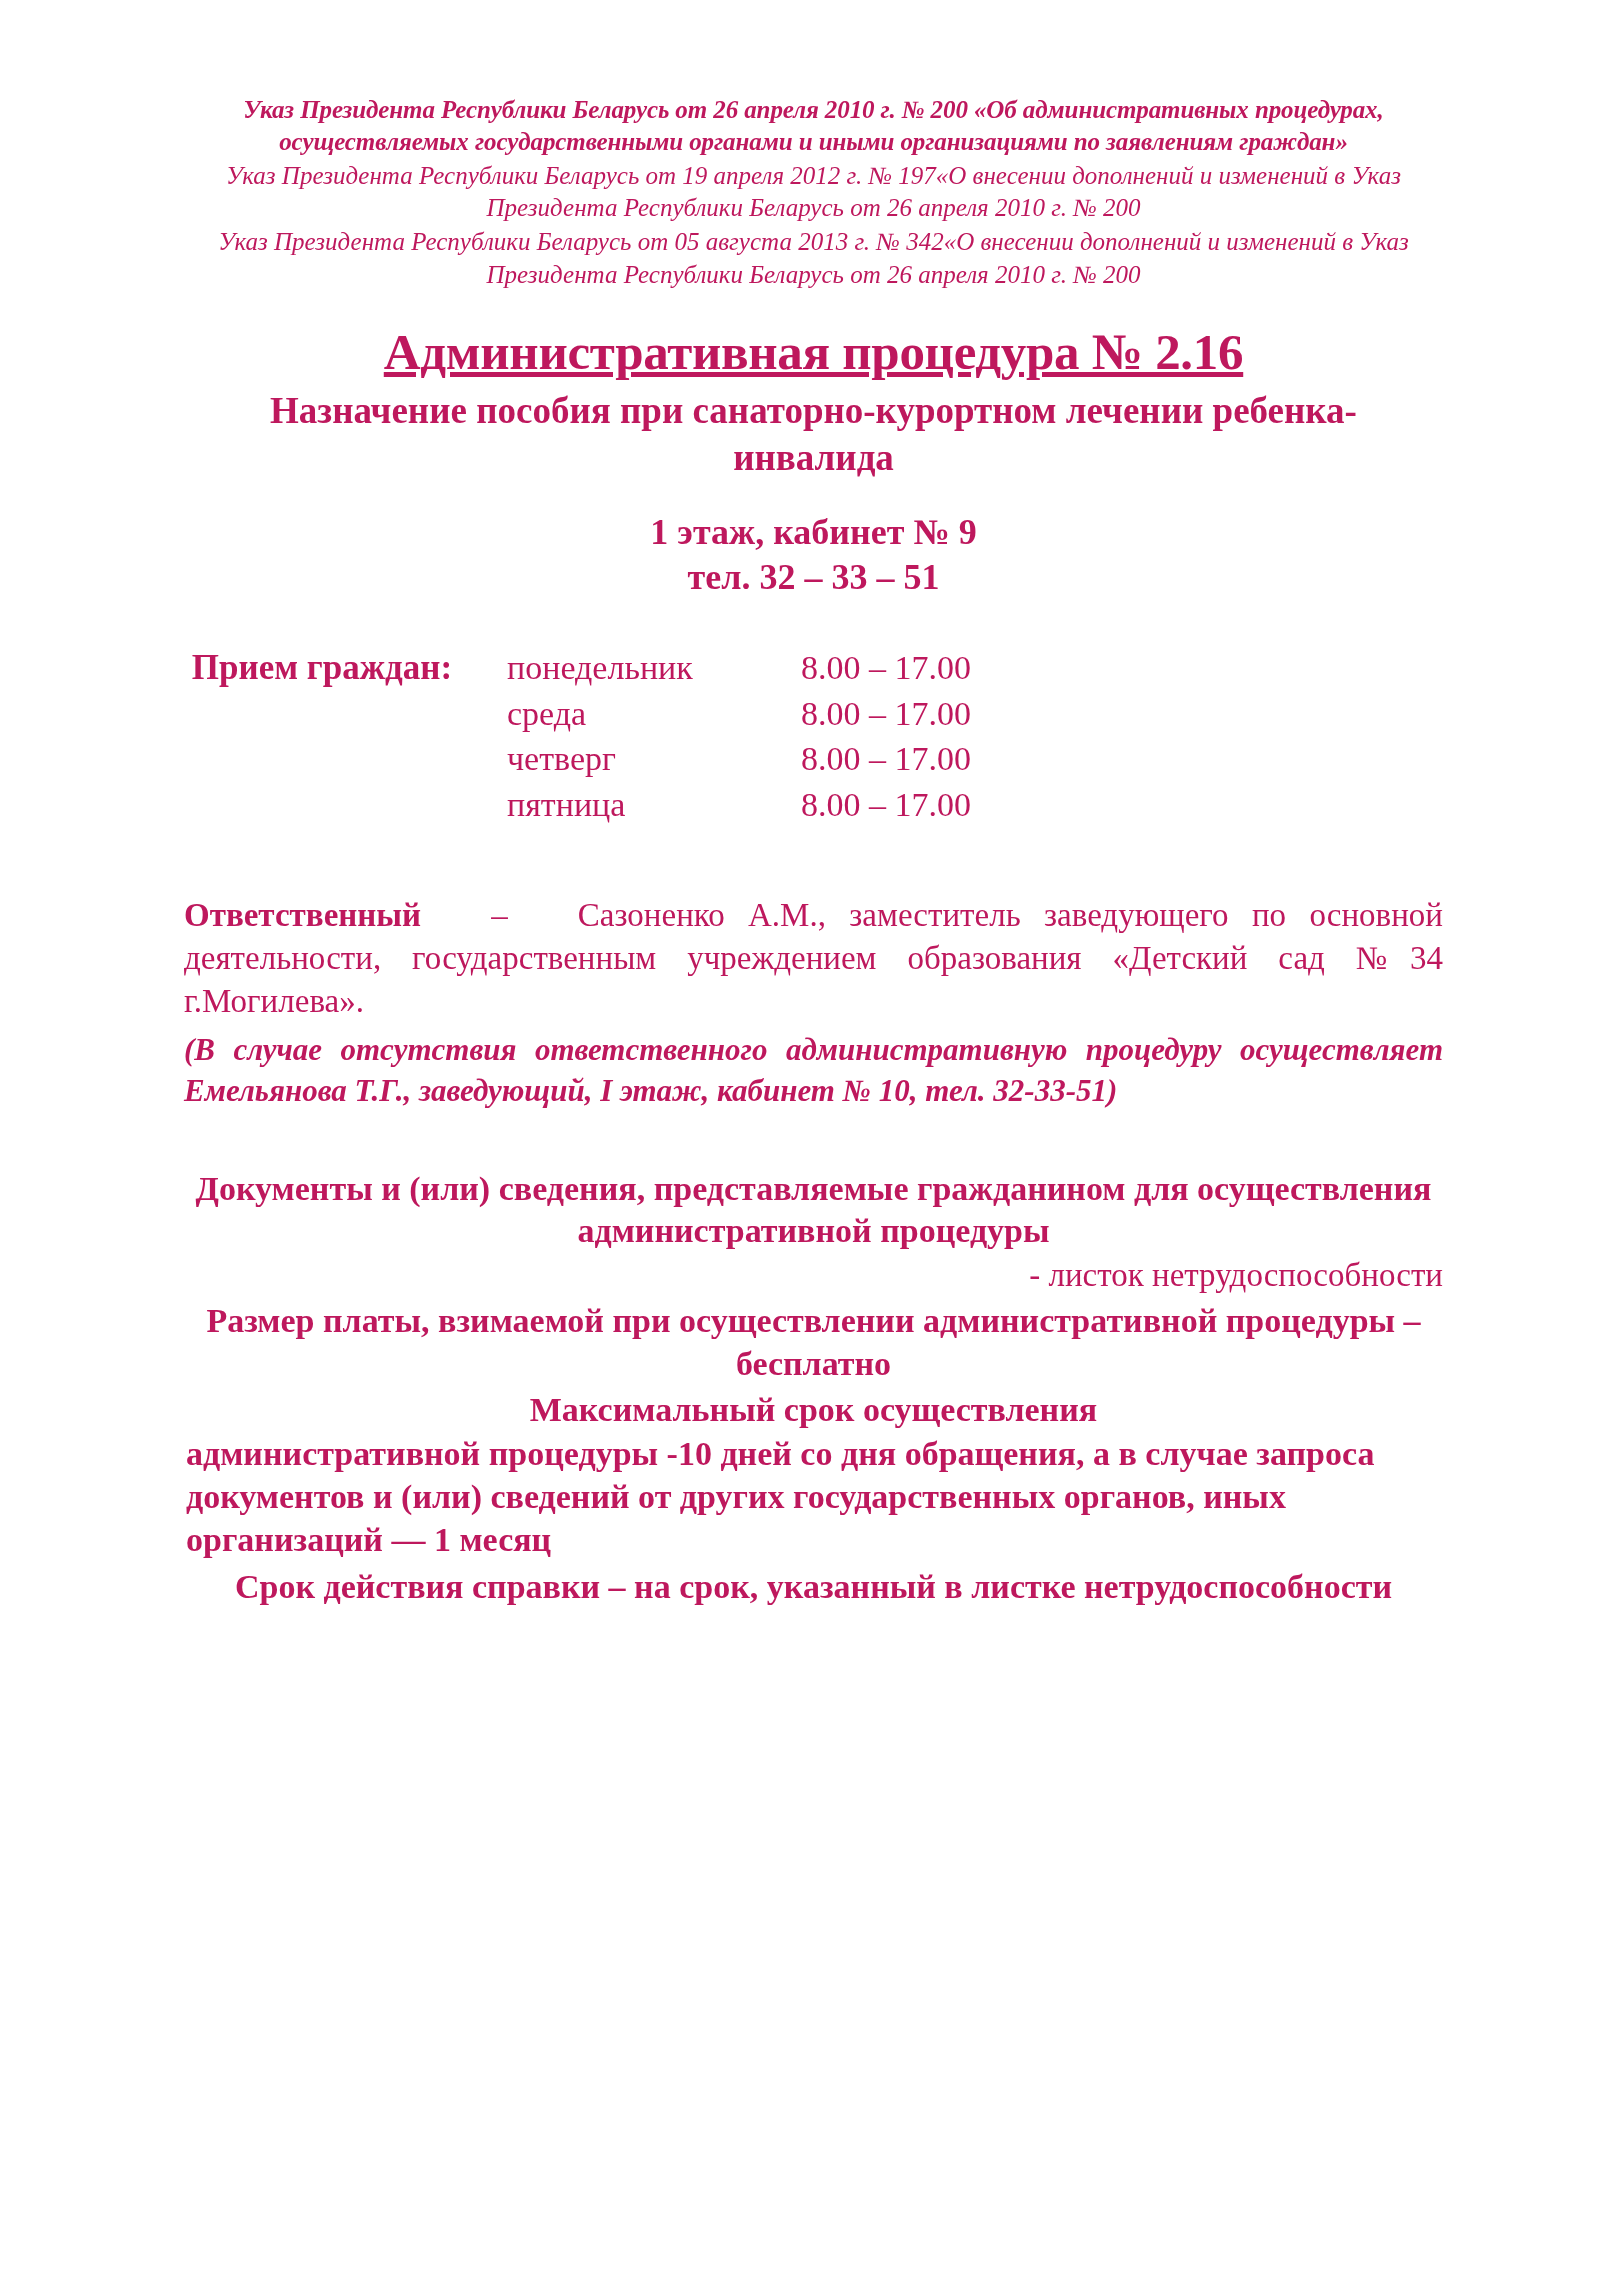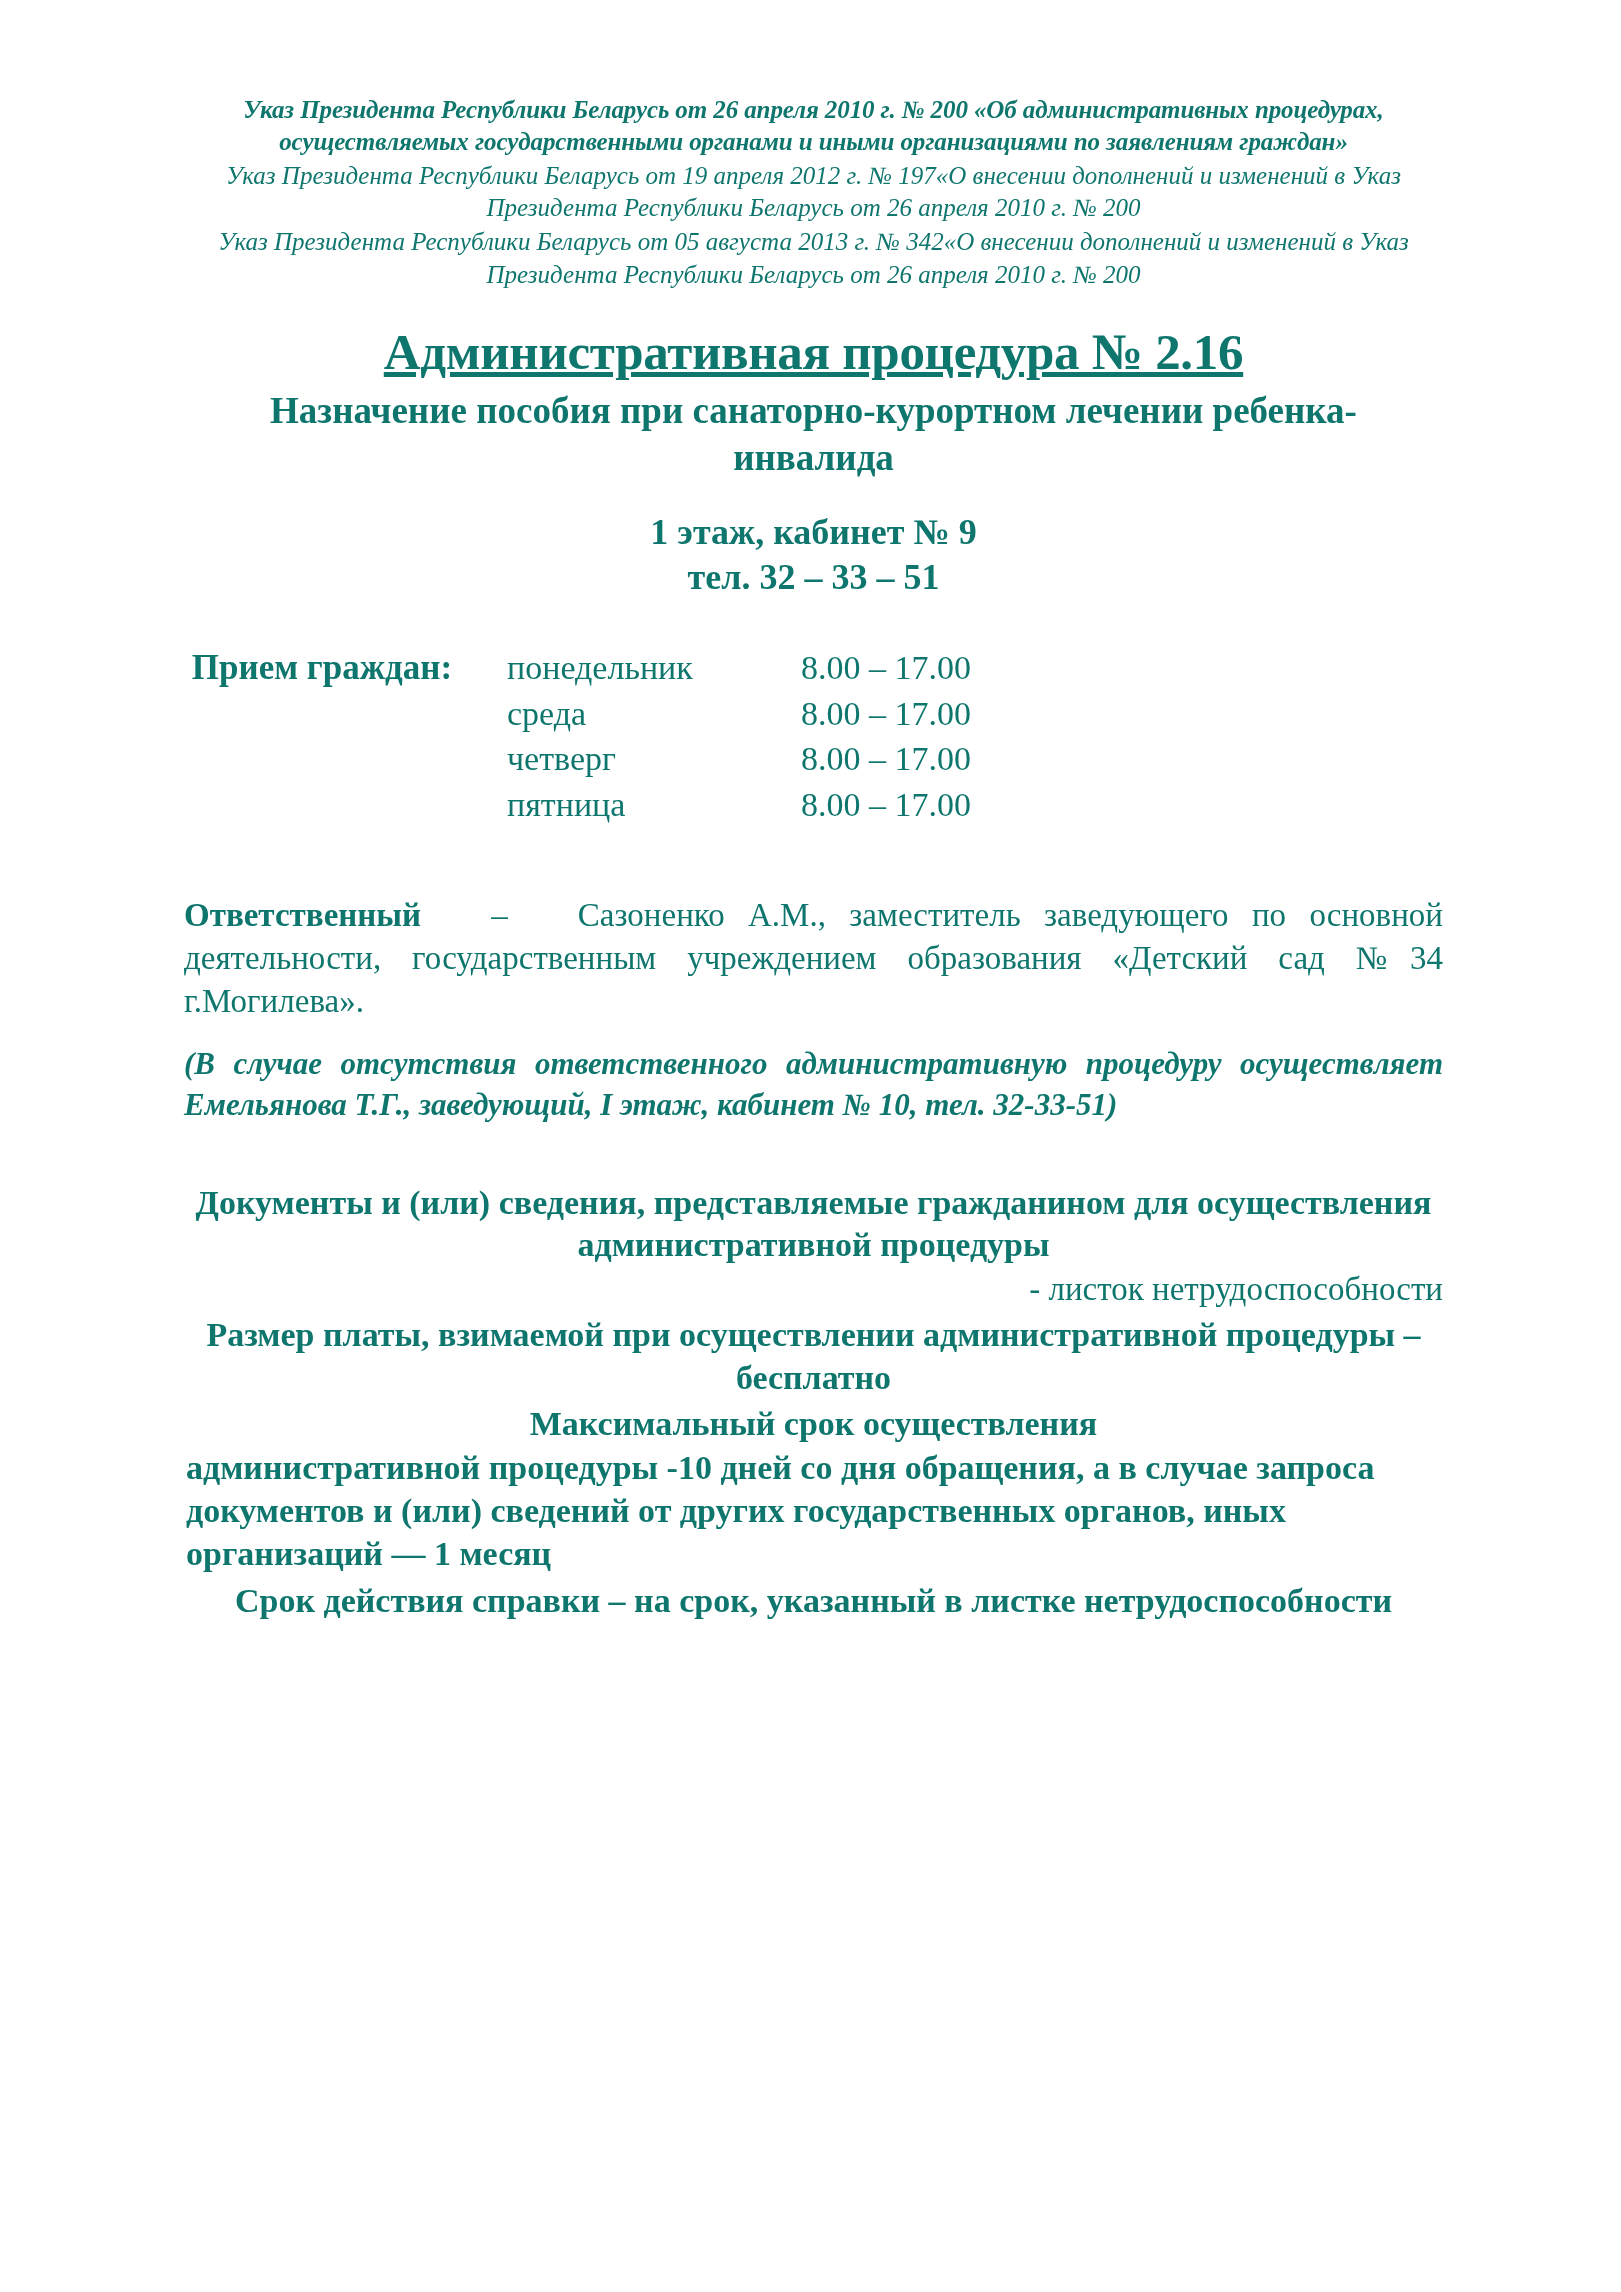--- a/index.html
+++ b/index.html
@@ -6,21 +6,21 @@
     margin: 0;
     padding: 0;
     background: #ffffff;
   }
   .page {
     width: 1446px;
     height: 2293px;
     position: relative;
     background: #ffffff;
     font-family: "Liberation Serif", "DejaVu Serif", serif;
-    color: #0f766e;
+    color: #be185d;
     box-sizing: border-box;
     overflow: hidden;
   }
   .content {
     position: absolute;
     left: 184px;
     top: 94px;
     width: 1259px;
   }
 
@@ -122,21 +122,21 @@
   .responsible .dash-gap {
     white-space: pre;
   }
   .substitute {
     font-size: 31px;
     font-style: italic;
     font-weight: bold;
     line-height: 1.33;
     text-align: justify;
     text-justify: inter-word;
-    margin: 20px 0 0 0;
+    margin: 6px 0 0 0;
   }
 
   
   .docs-header {
     font-weight: bold;
     font-size: 34px;
     line-height: 1.25;
     text-align: center;
     margin: 57px 0 0 0;
     padding: 0 7.8px;

